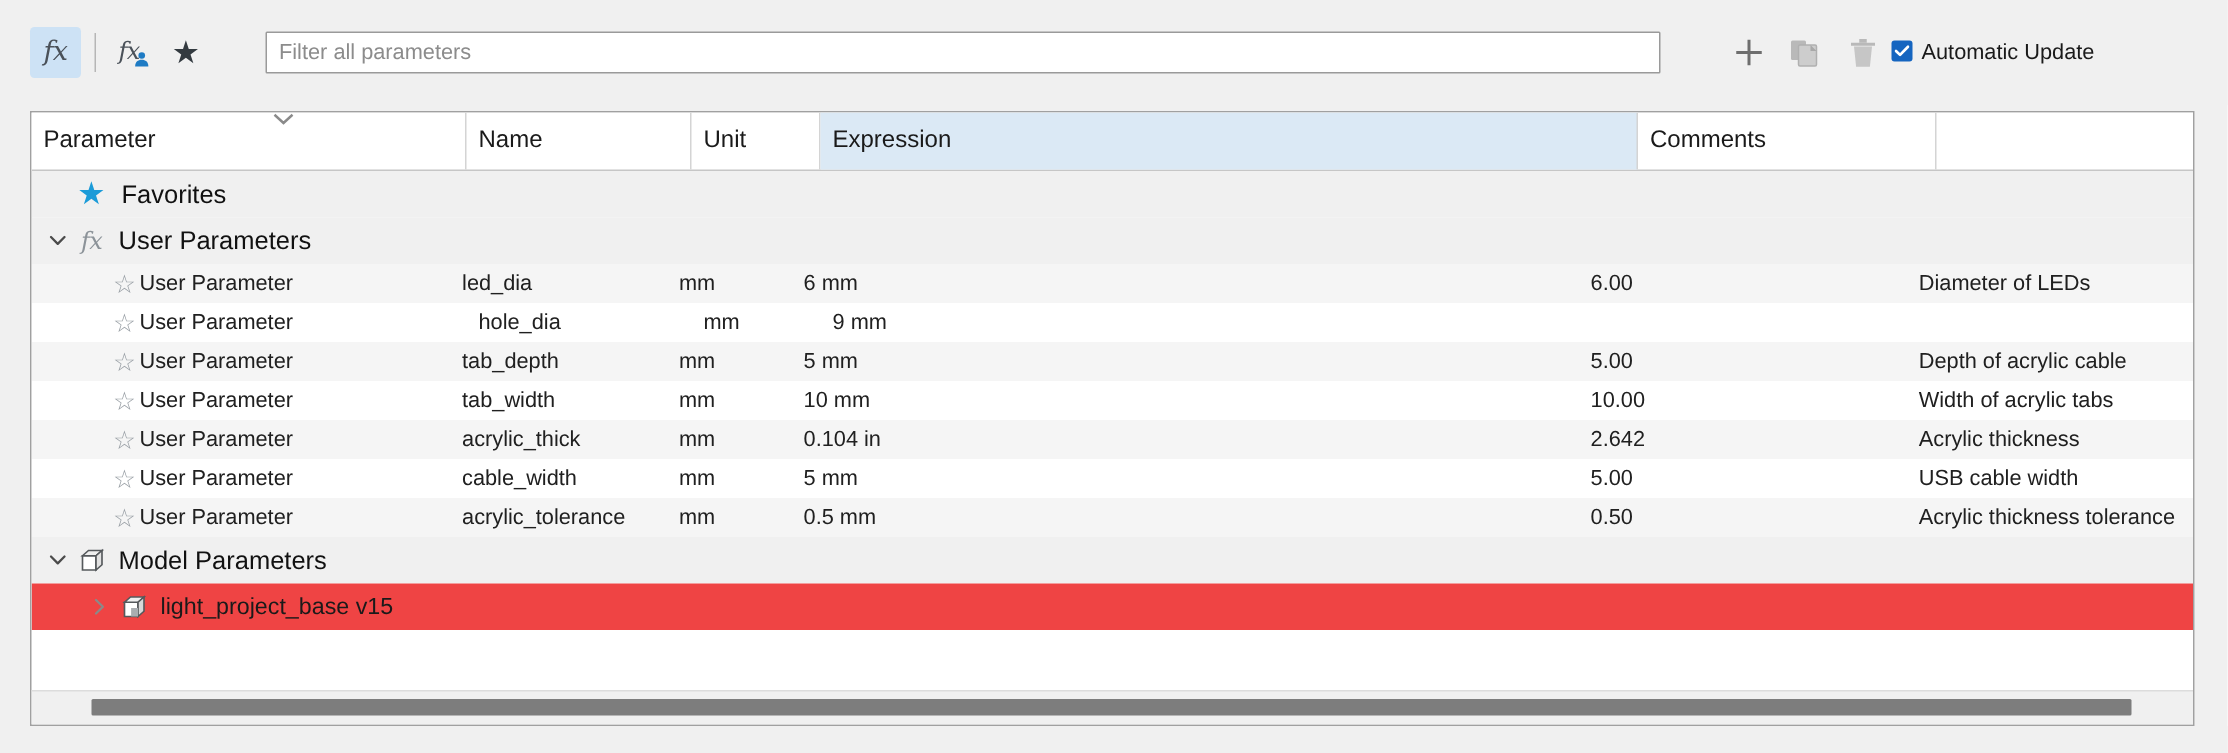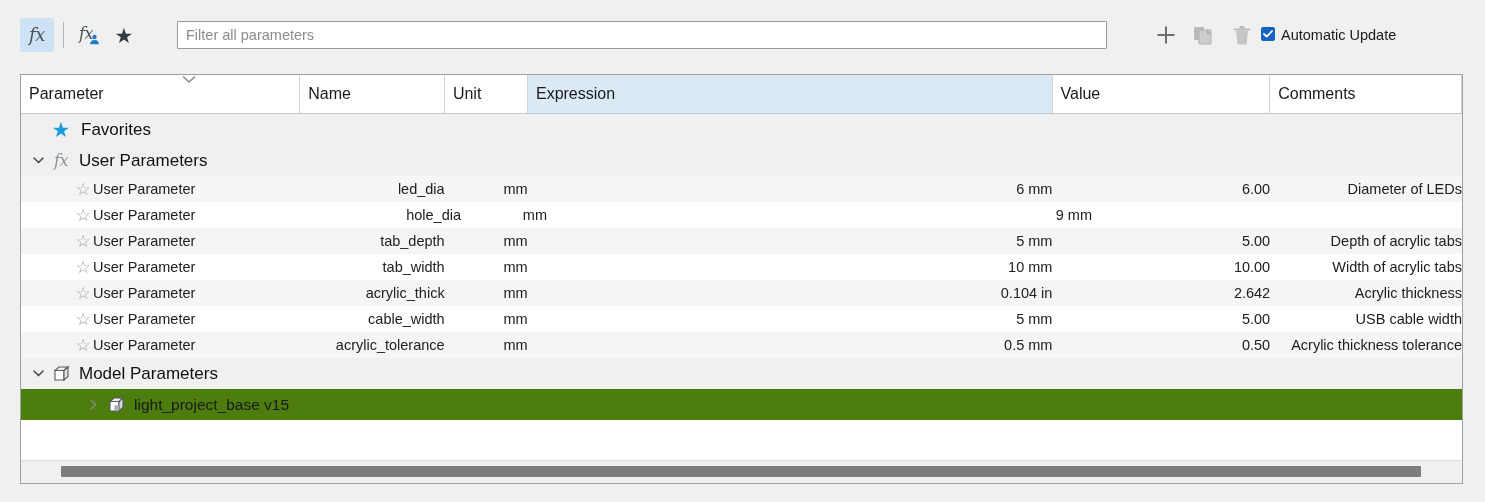--- a/index.html
+++ b/index.html
@@ -105,21 +105,20 @@
   
   .panel {
     position: absolute;
     left: 20px; top: 74px;
     width: 1443px;
     height: 410px;
     box-sizing: border-box;
     border: 1px solid #a0a0a0;
     background: #ffffff;
     overflow: hidden;
-    text-align: right;
   }
 
   .thead {
     position: relative;
     display: flex;
     height: 38px;
     background: #ffffff;
     border-bottom: 1px solid #c6c6c6;
   }
   .th {
@@ -335,21 +334,20 @@
   </div>
 </div>
 
 <div class="panel">
 
   <div class="thead">
     <div class="th c-param">Parameter</div>
     <div class="th c-name">Name</div>
     <div class="th c-unit">Unit</div>
     <div class="th c-expr highlight">Expression</div>
-    <div class="th c-value">Value</div>
     <div class="th c-comm">Comments</div>
 
     <svg class="sort-ind" viewBox="0 0 16 9">
       <path d="M2 1.5 L8 7 L14 1.5" stroke="#8a8a8a" stroke-width="1.6" fill="none"></path>
     </svg>
   </div>
 
   <div class="tbody">
 
     <div class="row group selected">
@@ -411,21 +409,21 @@
               <span class="param-star">
                 <span class="star-glyph hollow">☆</span>
               </span>
               <span class="param-text">User Parameter</span>
             </div>
           </div>
           <div class="cell c-name">tab_depth</div>
           <div class="cell c-unit">mm</div>
           <div class="cell c-expr">5 mm</div>
           <div class="cell c-value">5.00</div>
-          <div class="cell c-comm">Depth of acrylic tabs</div>
+          <div class="cell c-comm">Depth of acrylic cable</div>
         </div>
         <div class="row even">
           <div class="cell c-param" style="padding-left: 0px;">
             <div class="param-cell-inner">
               <span class="param-star">
                 <span class="star-glyph hollow">☆</span>
               </span>
               <span class="param-text">User Parameter</span>
             </div>
           </div>
@@ -493,21 +491,21 @@
           <svg width="19" height="18" viewBox="0 0 19 18">
             <path d="M3 5.5 L3 15 L12 15 L12 5.5 Z" fill="#ffffff" stroke="#55595c" stroke-width="1.1"></path>
             <path d="M3 5.5 L7 2 L16 2 L12 5.5 Z" fill="#efefef" stroke="#55595c" stroke-width="1.1"></path>
             <path d="M12 5.5 L16 2 L16 11.5 L12 15 Z" fill="#e2e2e2" stroke="#55595c" stroke-width="1.1"></path>
           </svg>
         </span>
         <span class="gi-label">Model Parameters</span>
       </div>
     </div>
 
-    <div class="row" style="height:31px;background:#4d7c0f;padding-left:27px;">
+    <div class="row" style="height:31px;background:#ef4444;">
       <div class="child-row-inner">
         <span class="child-indent"></span>
         <span class="twisty">
           <svg width="7" height="11" viewBox="0 0 7 11">
             <path d="M1 1 L5.6 5.5 L1 10" stroke="#8a8a8a" stroke-width="1.5" fill="none" stroke-linecap="round" stroke-linejoin="round"></path>
           </svg>
         </span>
         <span class="grp-icon">
           <svg width="19" height="18" viewBox="0 0 19 18">
             <path d="M3 5.5 L3 15 L12 15 L12 5.5 Z" fill="#ffffff" stroke="#55595c" stroke-width="1.1"></path>

